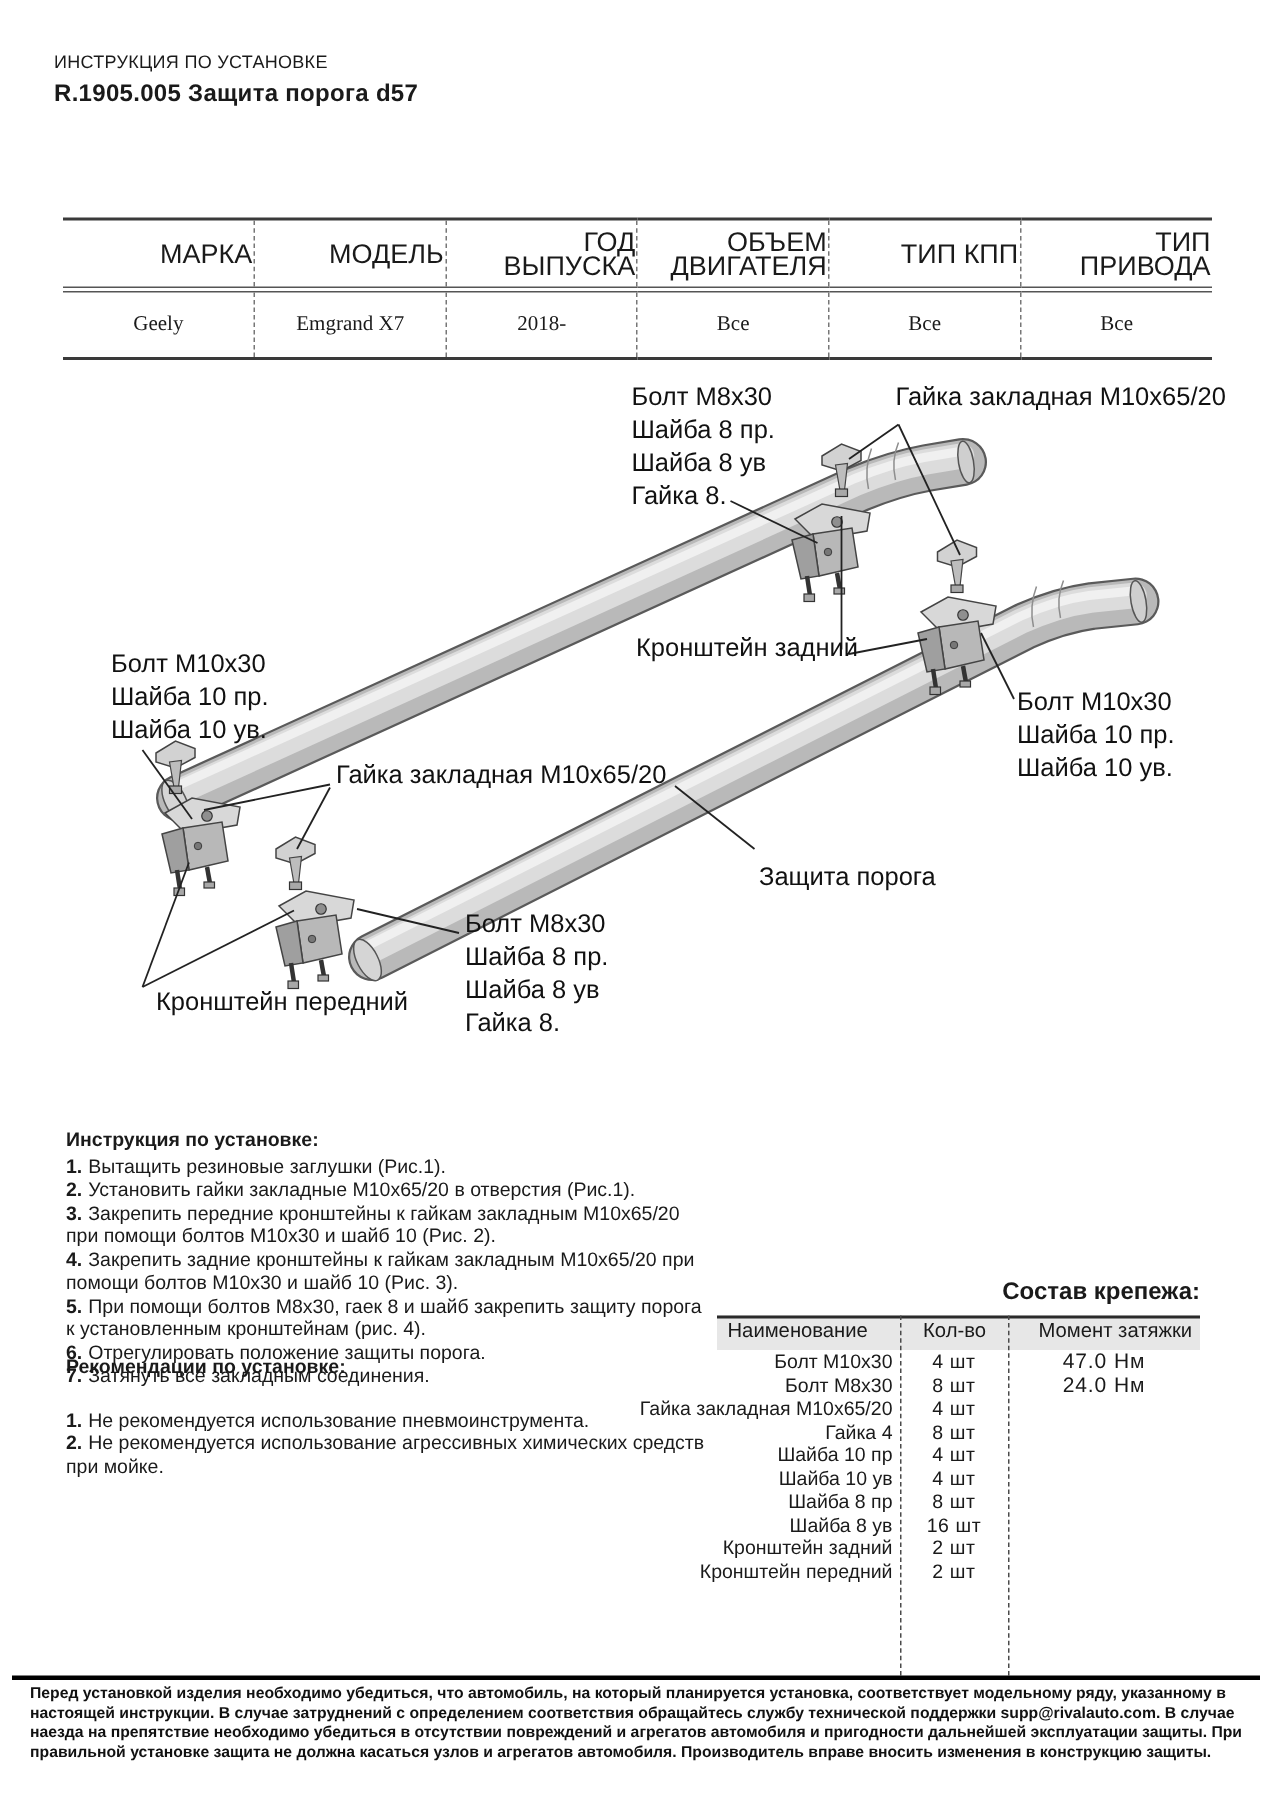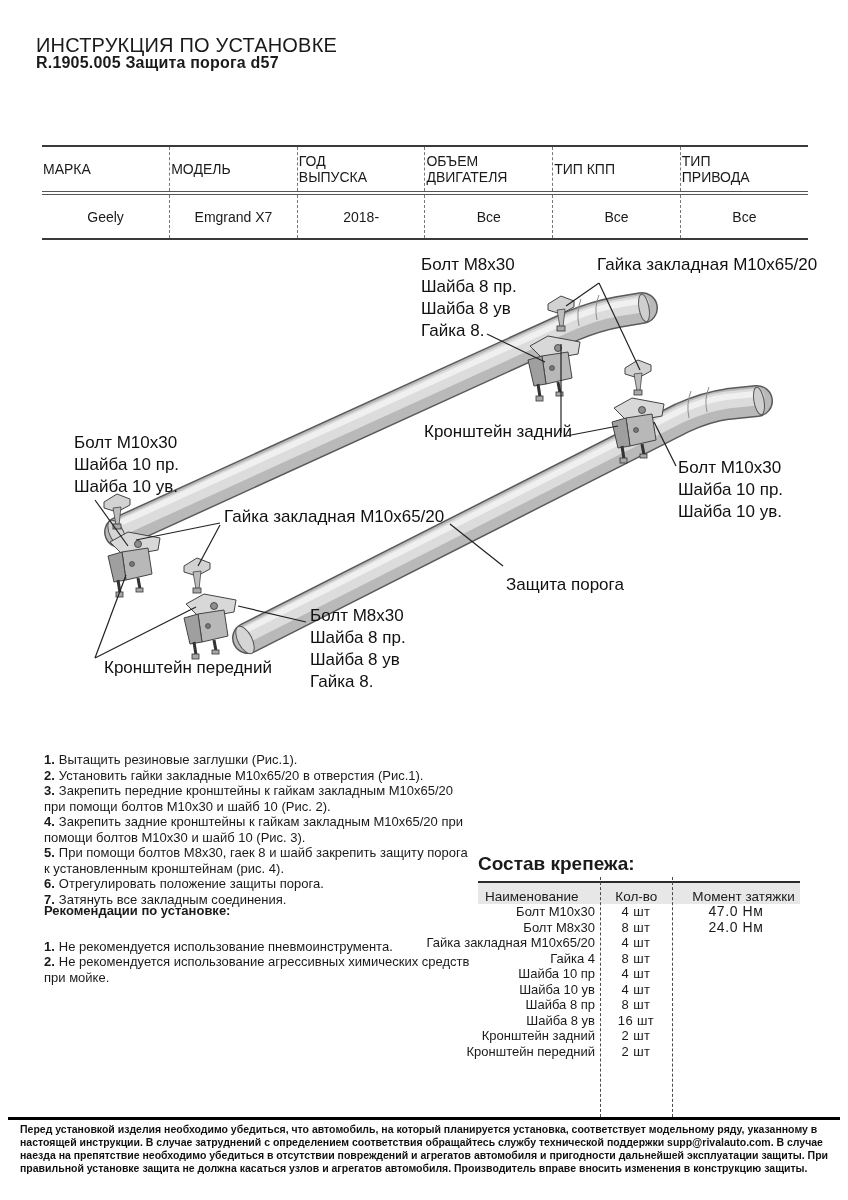--- a/index.html
+++ b/index.html
@@ -1,39 +1,39 @@
 <!DOCTYPE html>
 <html><head>
 <meta charset="utf-8">
 <style>
   html,body{margin:0;padding:0;background:#fff;}
   #page{position:relative;width:848px;height:1200px;background:#ffffff;overflow:hidden;
         font-family:"Liberation Sans", sans-serif;color:#1a1a1a;}
   .abs{position:absolute;}
   
-  .title1{left:36px;top:34px;font-size:20px;letter-spacing:0.2px;}
+  .title1{left:36px;top:34px;font-size:12px;letter-spacing:0.2px;}
   .title2{left:36px;top:54px;font-size:16px;font-weight:bold;letter-spacing:0.2px;}
   
   table.spec{position:absolute;left:42px;top:145px;width:766px;border-collapse:collapse;table-layout:fixed;}
-  table.spec th{font-weight:normal;font-size:14px;height:42px;text-align:left;vertical-align:middle;
+  table.spec th{font-weight:normal;font-size:18px;height:42px;text-align:right;vertical-align:middle;
        border-top:2px solid #3a3a3a;border-bottom:4px double #555;white-space:pre-line;line-height:16px;}
-  table.spec td{font-size:14px;height:41px;text-align:center;vertical-align:middle;border-bottom:2px solid #3a3a3a;}
+  table.spec td{font-size:14px;height:41px;text-align:center;vertical-align:middle;border-bottom:2px solid #3a3a3a;font-family:Liberation Serif, serif;}
   table.spec th + th, table.spec td + td{border-left:1px dashed #777;}
   
   .dlabel{position:absolute;font-size:17px;line-height:22px;white-space:pre-line;color:#111;}
   
   .textcol{left:44px;width:430px;font-size:13px;line-height:15.5px;}
   .textcol .hd{font-weight:bold;margin:0 0 2px 0;}
   .ins-item b{margin-right:4px;}
   .rec-items{margin-top:20px;}
   
   #parts{left:400px;top:853px;width:400px;}
-  #parts .pt-title{font-weight:bold;font-size:19px;margin:0 0 6px 78px;}
+  #parts .pt-title{font-weight:bold;font-size:16px;margin:0 0 6px 78px;text-align:right;}
   #parts .pt-head{margin-left:78px;width:322px;background:#e7e7e7;border-top:2px solid #2a2a2a;
-      display:flex;align-items:flex-end;height:21px;font-size:13.5px;gap:19px;}
+      display:flex;align-items:flex-start;height:21px;font-size:13.5px;gap:19px;}
   #parts .pt-head .c1{width:122px;text-align:center;}
   #parts .pt-head .c2{width:72px;text-align:center;}
   #parts .pt-head .c3{width:128px;text-align:center;}
   #parts .pt-row{display:flex;height:15.5px;line-height:15.5px;font-size:13px;}
   #parts .pt-row .c1{width:200px;text-align:right;padding-right:5px;box-sizing:border-box;white-space:nowrap;}
   #parts .pt-row .c2{width:72px;text-align:center;letter-spacing:0.4px;}
   #parts .pt-row .c3{width:128px;text-align:center;font-size:14px;letter-spacing:0.6px;}
   .vdash{position:absolute;top:877px;height:240px;width:0;border-left:1.5px dashed #4a4a4a;}
   
   .footline{left:8px;top:1117px;width:832px;height:3px;background:#000;}
@@ -156,20 +156,21 @@
 Шайба 10 ув.</div>
   <div class="dlabel" style="left:224px;top:506px">Гайка закладная М10х65/20</div>
   <div class="dlabel" style="left:506px;top:574px">Защита порога</div>
   <div class="dlabel" style="left:310px;top:605px">Болт М8х30
 Шайба 8 пр.
 Шайба 8 ув
 Гайка 8.</div>
   <div class="dlabel" style="left:104px;top:657px">Кронштейн передний</div>
 
   <div class="abs textcol" style="top:752px">
+    <p class="hd">Инструкция по установке:</p>
     <div class="ins-item"><b>1.</b><span>Вытащить резиновые заглушки (Рис.1).</span></div>
     <div class="ins-item"><b>2.</b><span>Установить гайки закладные М10х65/20 в отверстия (Рис.1).</span></div>
     <div class="ins-item"><b>3.</b><span>Закрепить передние кронштейны к гайкам закладным М10х65/20 при помощи болтов М10х30 и шайб 10 (Рис. 2).</span></div>
     <div class="ins-item"><b>4.</b><span>Закрепить задние кронштейны к гайкам закладным М10х65/20 при помощи болтов М10х30 и шайб 10 (Рис. 3).</span></div>
     <div class="ins-item"><b>5.</b><span>При помощи болтов М8х30, гаек 8 и шайб закрепить защиту порога к установленным кронштейнам (рис. 4).</span></div>
     <div class="ins-item"><b>6.</b><span>Отрегулировать положение защиты порога.</span></div>
     <div class="ins-item"><b>7.</b><span>Затянуть все закладным соединения.</span></div>
   </div>
 
   <div class="abs textcol" style="top:903px">

